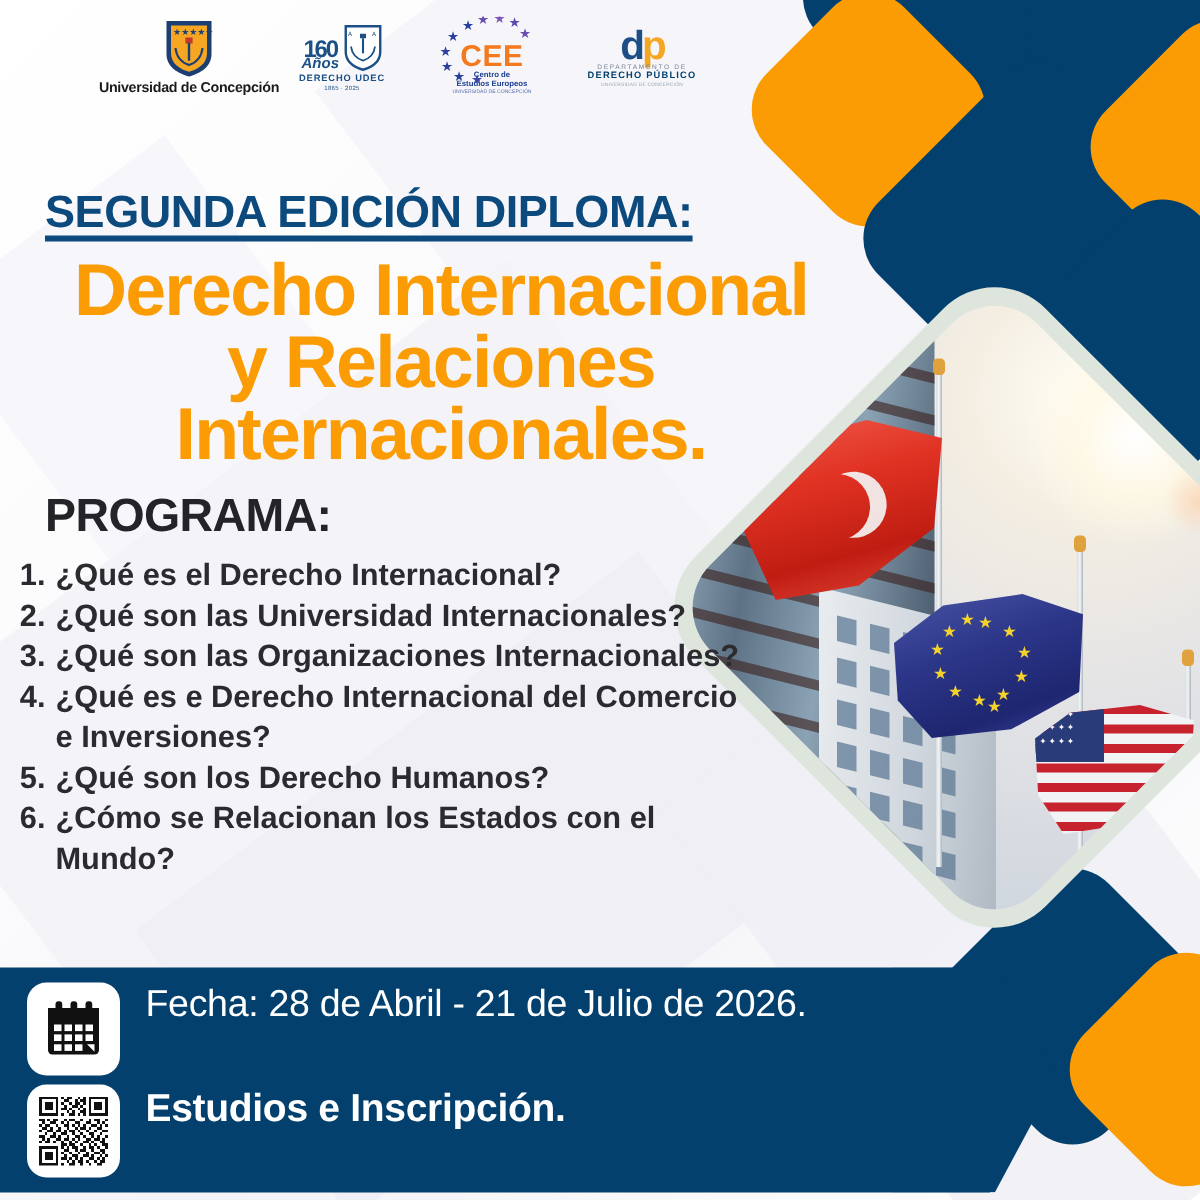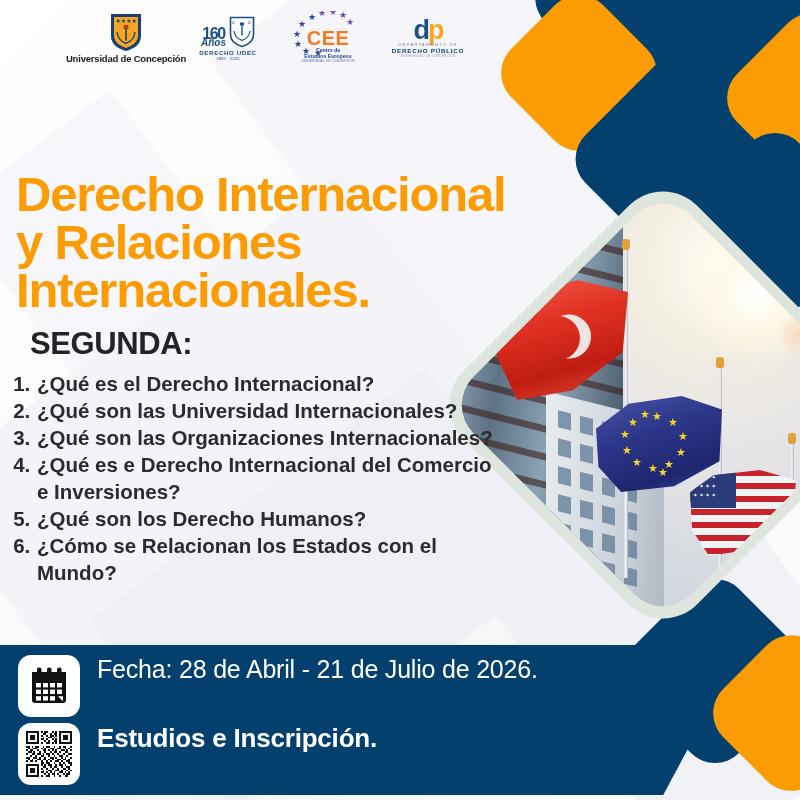--- a/index.html
+++ b/index.html
@@ -49,22 +49,22 @@
   .dp{width:100px;display:flex;flex-direction:column;align-items:center;}
   .dp-mark{font-size:27px;font-weight:bold;line-height:.9;letter-spacing:-2px;}
   .dp-sub1{font-size:4.4px;color:#7a8596;letter-spacing:1.1px;}
   .dp-sub2{font-size:6.2px;color:#04406e;font-weight:bold;letter-spacing:.8px;}
   .dp-sub3{font-size:3.2px;color:#9aa3b2;letter-spacing:.2px;}
 
   
   .kicker{position:absolute;left:30px;top:125px;z-index:7;
     font-size:30px;font-weight:bold;color:#0c4a7d;letter-spacing:-.3px;
     text-decoration:underline;text-decoration-thickness:4px;text-underline-offset:6px;}
-  .title{position:absolute;left:16px;top:170px;width:580px;z-index:7;
-    color:#fb9c04;font-weight:bold;font-size:49px;
+  .title{position:absolute;left:4px;top:170px;width:580px;z-index:7;
+    text-align:center;color:#fb9c04;font-weight:bold;font-size:49px;
     line-height:.98;letter-spacing:-1.2px;}
   .title .l1{display:block;}
   .title .l2{display:block;}
   .title .l3{display:block;}
 
   
   .programa-h{position:absolute;left:30px;top:326px;z-index:7;
     font-size:31px;font-weight:bold;color:#232328;letter-spacing:-.4px;}
   .programa-list{position:absolute;left:14px;top:370px;width:470px;z-index:7;margin:0;padding:0 0 0 22px;
     list-style:decimal;color:#2a2a2f;font-size:20.5px;line-height:1.32;}
@@ -209,20 +209,21 @@
     </div>
 
     <div class="logo dp">
       <div class="dp-mark"><span style="color:#1b4f85;">d</span><span style="color:#f5a623;">p</span></div>
       <div class="dp-sub1">DEPARTAMENTO DE</div>
       <div class="dp-sub2">DERECHO PÚBLICO</div>
       <div class="dp-sub3">UNIVERSIDAD DE CONCEPCIÓN</div>
     </div>
   </div>
 
+  <div class="kicker">SEGUNDA EDICIÓN DIPLOMA:</div>
 
   <div class="title">
     <span class="l1">Derecho Internacional</span>
     <span class="l2">y Relaciones</span>
     <span class="l3">Internacionales.</span>
   </div>
 
   <div class="photo-wrap">
     <div class="photo-frame">
       <div class="photo-clip">
@@ -318,21 +319,21 @@
             <div class="stripe" style="top:78px"></div>
             <div class="canton"></div>
           </div>
 
           <div class="flag f-canada"></div>
         </div>
       </div>
     </div>
   </div>
 
-  <div class="programa-h">SEGUNDA:</div>
+  <div class="programa-h">PROGRAMA:</div>
   <ol class="programa-list">
     <li>¿Qué es el Derecho Internacional?</li>
     <li>¿Qué son las Universidad Internacionales?</li>
     <li>¿Qué son las Organizaciones Internacionales?</li>
     <li>¿Qué es e Derecho Internacional del Comercio e Inversiones?</li>
     <li>¿Qué son los Derecho Humanos?</li>
     <li>¿Cómo se Relacionan los Estados con el Mundo?</li>
   </ol>
 
   <div class="banner"></div>

